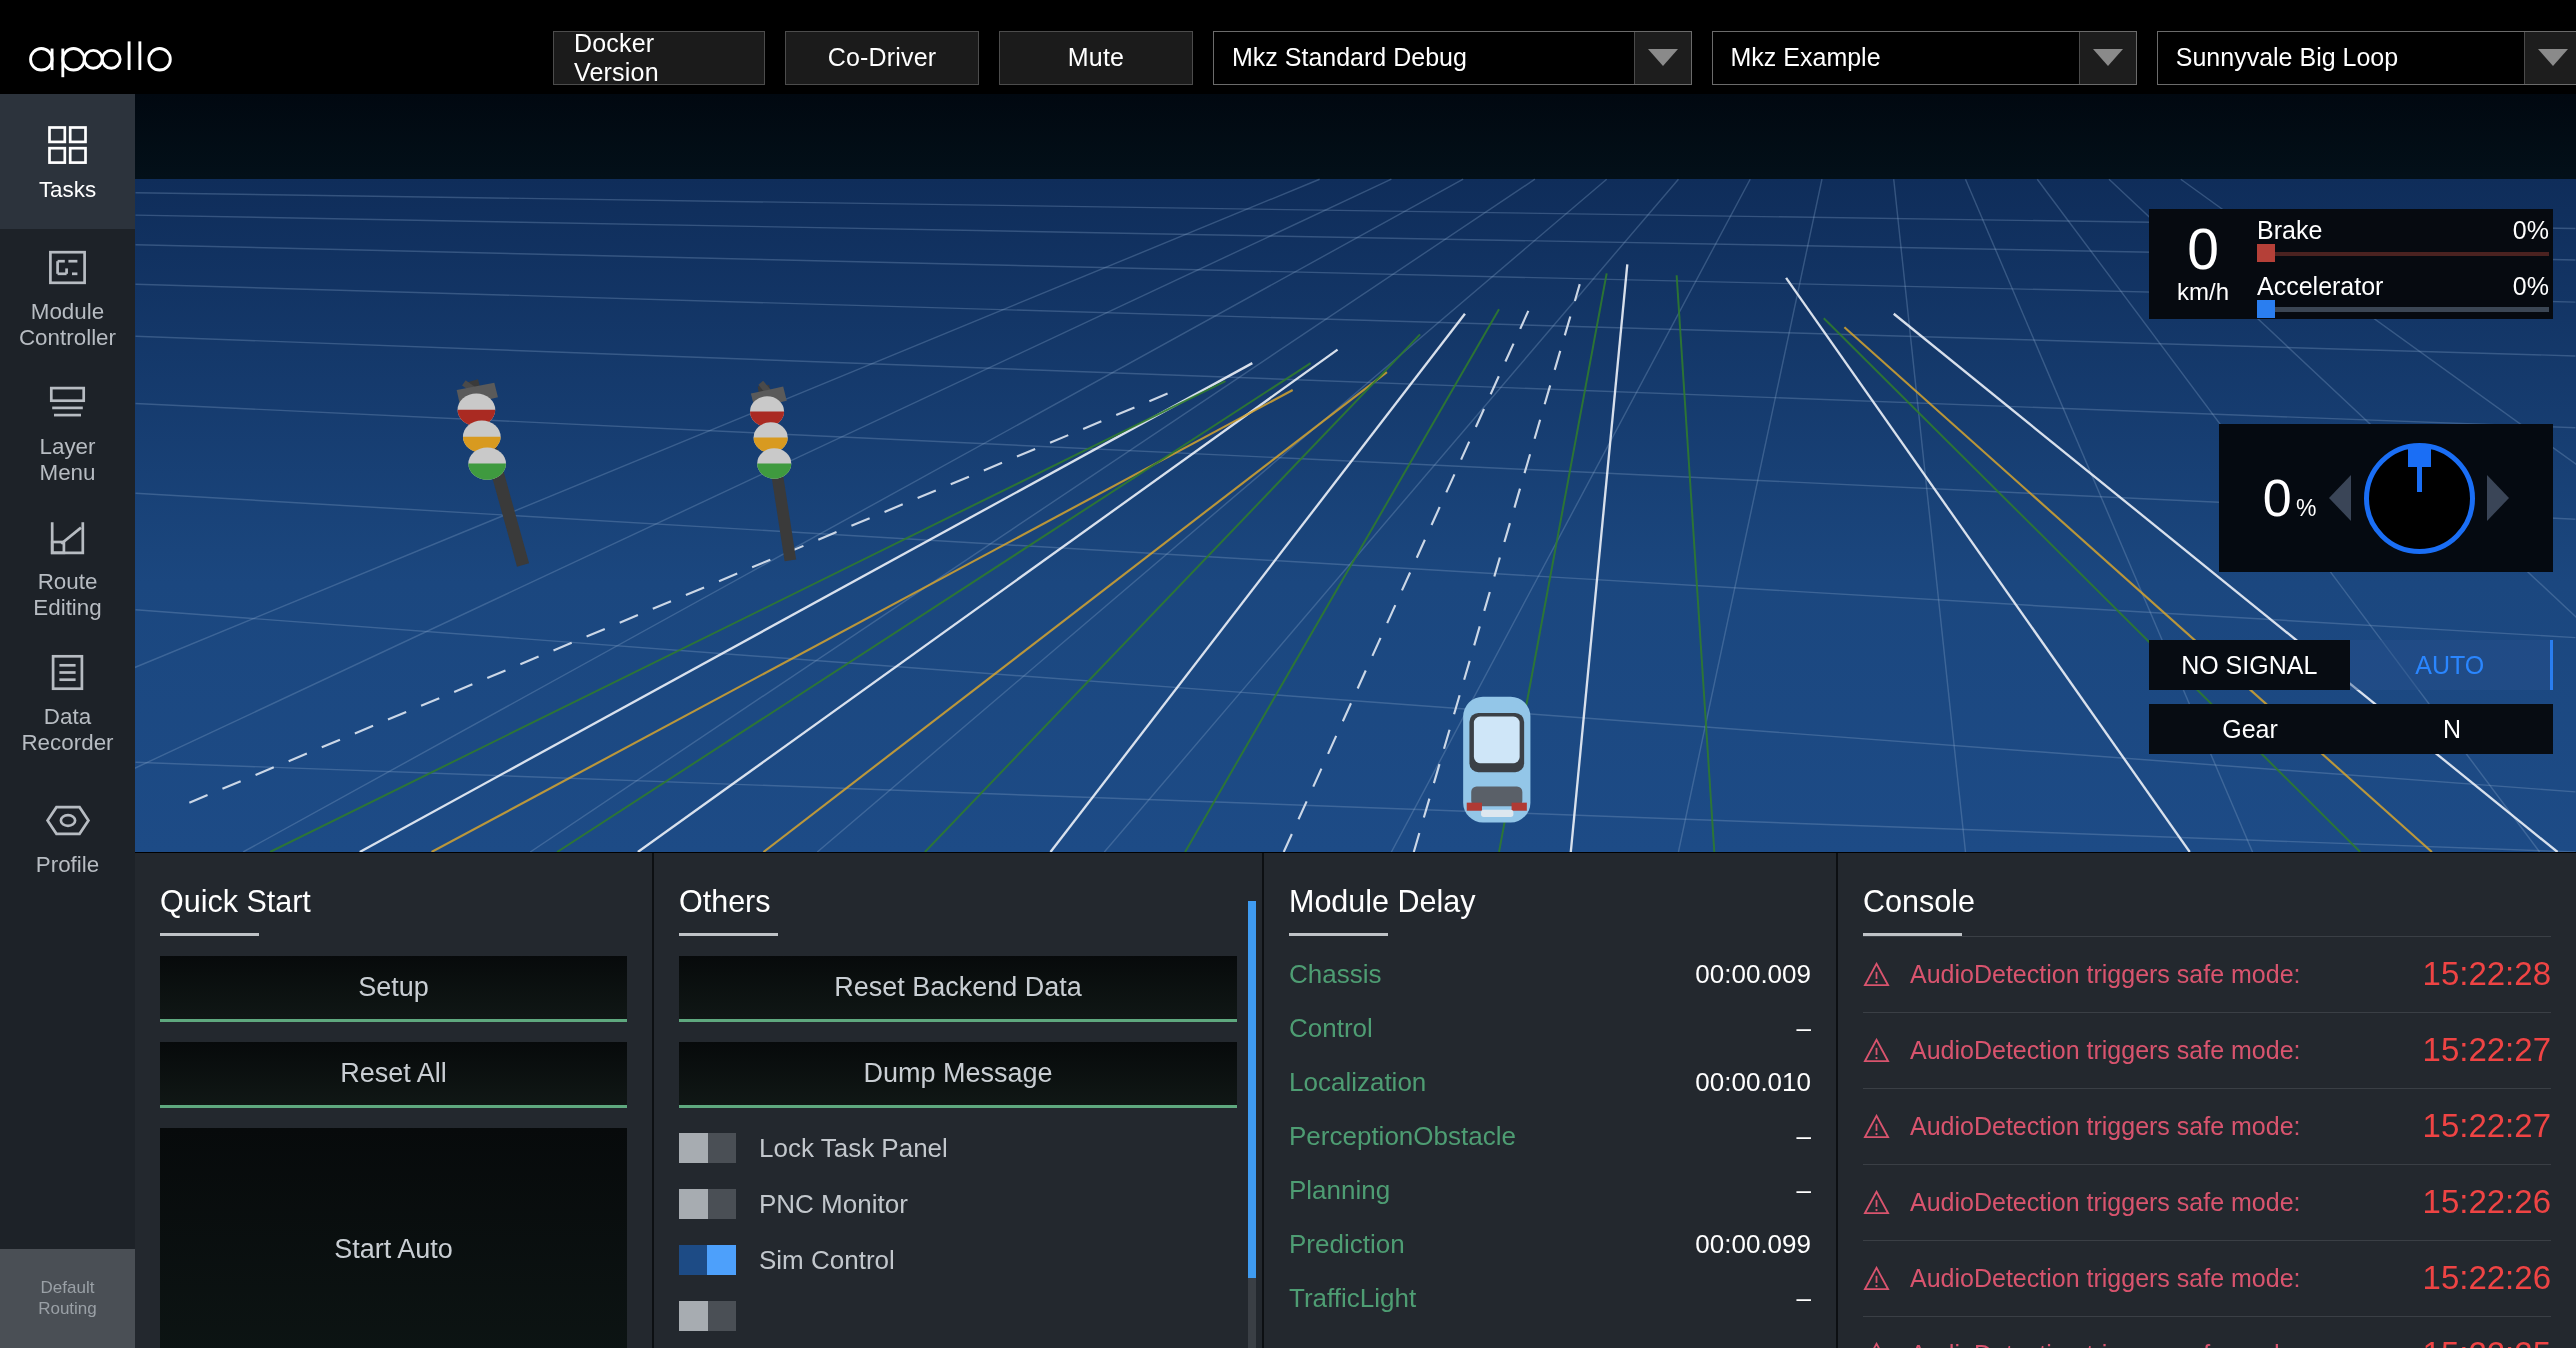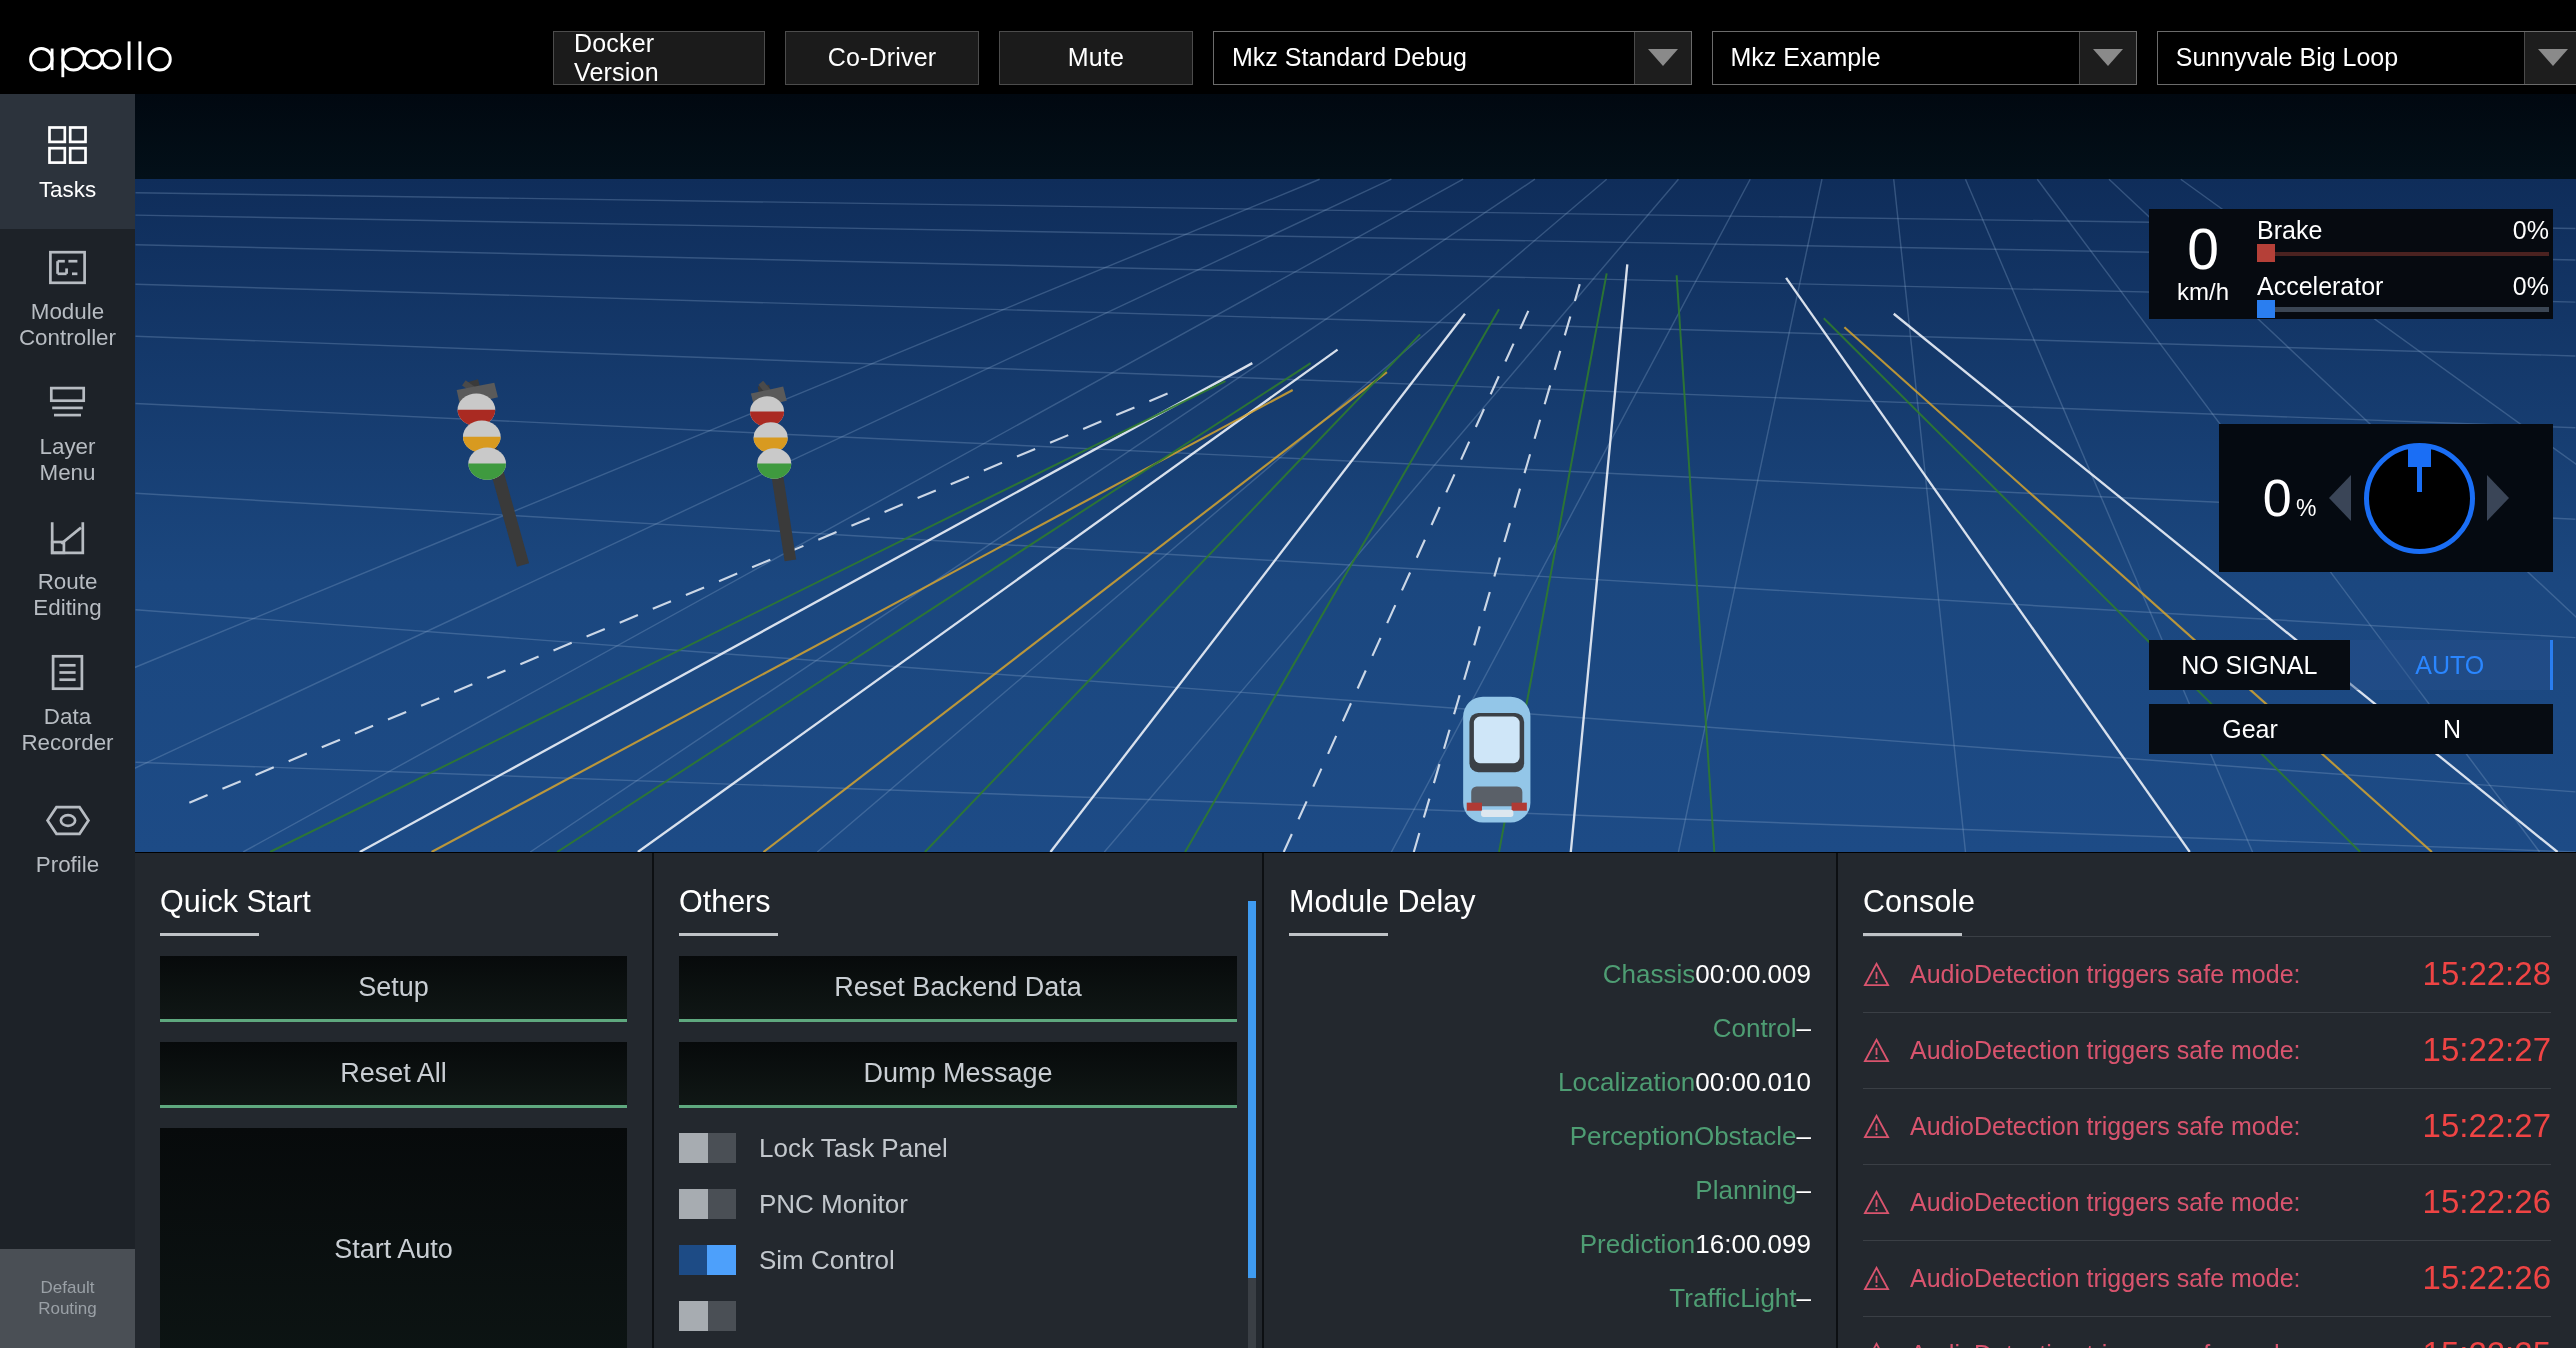--- a/index.html
+++ b/index.html
@@ -126,21 +126,21 @@
          align-items:center; }
   .tog .kn { width:29px; height:30px; background:#a7acb1; }
   .tog.on { background:#1d4b85; justify-content:flex-end; }
   .tog.on .kn { background:#4da0fb; }
   .tog-lab { font-size:26px; color:#c2c7cc; }
 
   .scrollbar { position:absolute; right:6.3px; top:48px; width:8px; bottom:0;
                background:#3a3f45; }
   .scrollbar .thumb { width:8px; height:377px; background:#3f9bf0; }
 
-  .d-row { display:flex; justify-content:flex-end; align-items:baseline;
+  .d-row { display:flex; justify-content:space-between; align-items:baseline;
            margin-top:23px; }
   .d-name { font-size:26px; color:#4e9d73; }
   .d-val { font-size:26px; color:#fff; }
 
   .c-row { position:relative; display:flex; align-items:center; gap:20px;
            height:76px; border-top:0.9px solid #3a3f45; }
   .c-row:first-of-type { border-top:0.9px solid #3a3f45; }
   .c-msg { flex:1; font-size:25px; color:#d9546e; }
   .c-time { font-size:33px; color:#ef4444; }
   .warn { width:27px; height:25px; flex:none; }
@@ -504,21 +504,21 @@
       <div class="d-row">
         <span class="d-name">PerceptionObstacle</span>
         <span class="d-val">–</span>
       </div>
       <div class="d-row">
         <span class="d-name">Planning</span>
         <span class="d-val">–</span>
       </div>
       <div class="d-row">
         <span class="d-name">Prediction</span>
-        <span class="d-val">16:00.099</span>
+        <span class="d-val">00:00.099</span>
       </div>
       <div class="d-row">
         <span class="d-name">TrafficLight</span>
         <span class="d-val">–</span>
       </div>
     </div>
 
     <div class="panel p-console">
       <div class="p-title">Console</div>
       <div class="p-rule"></div>

